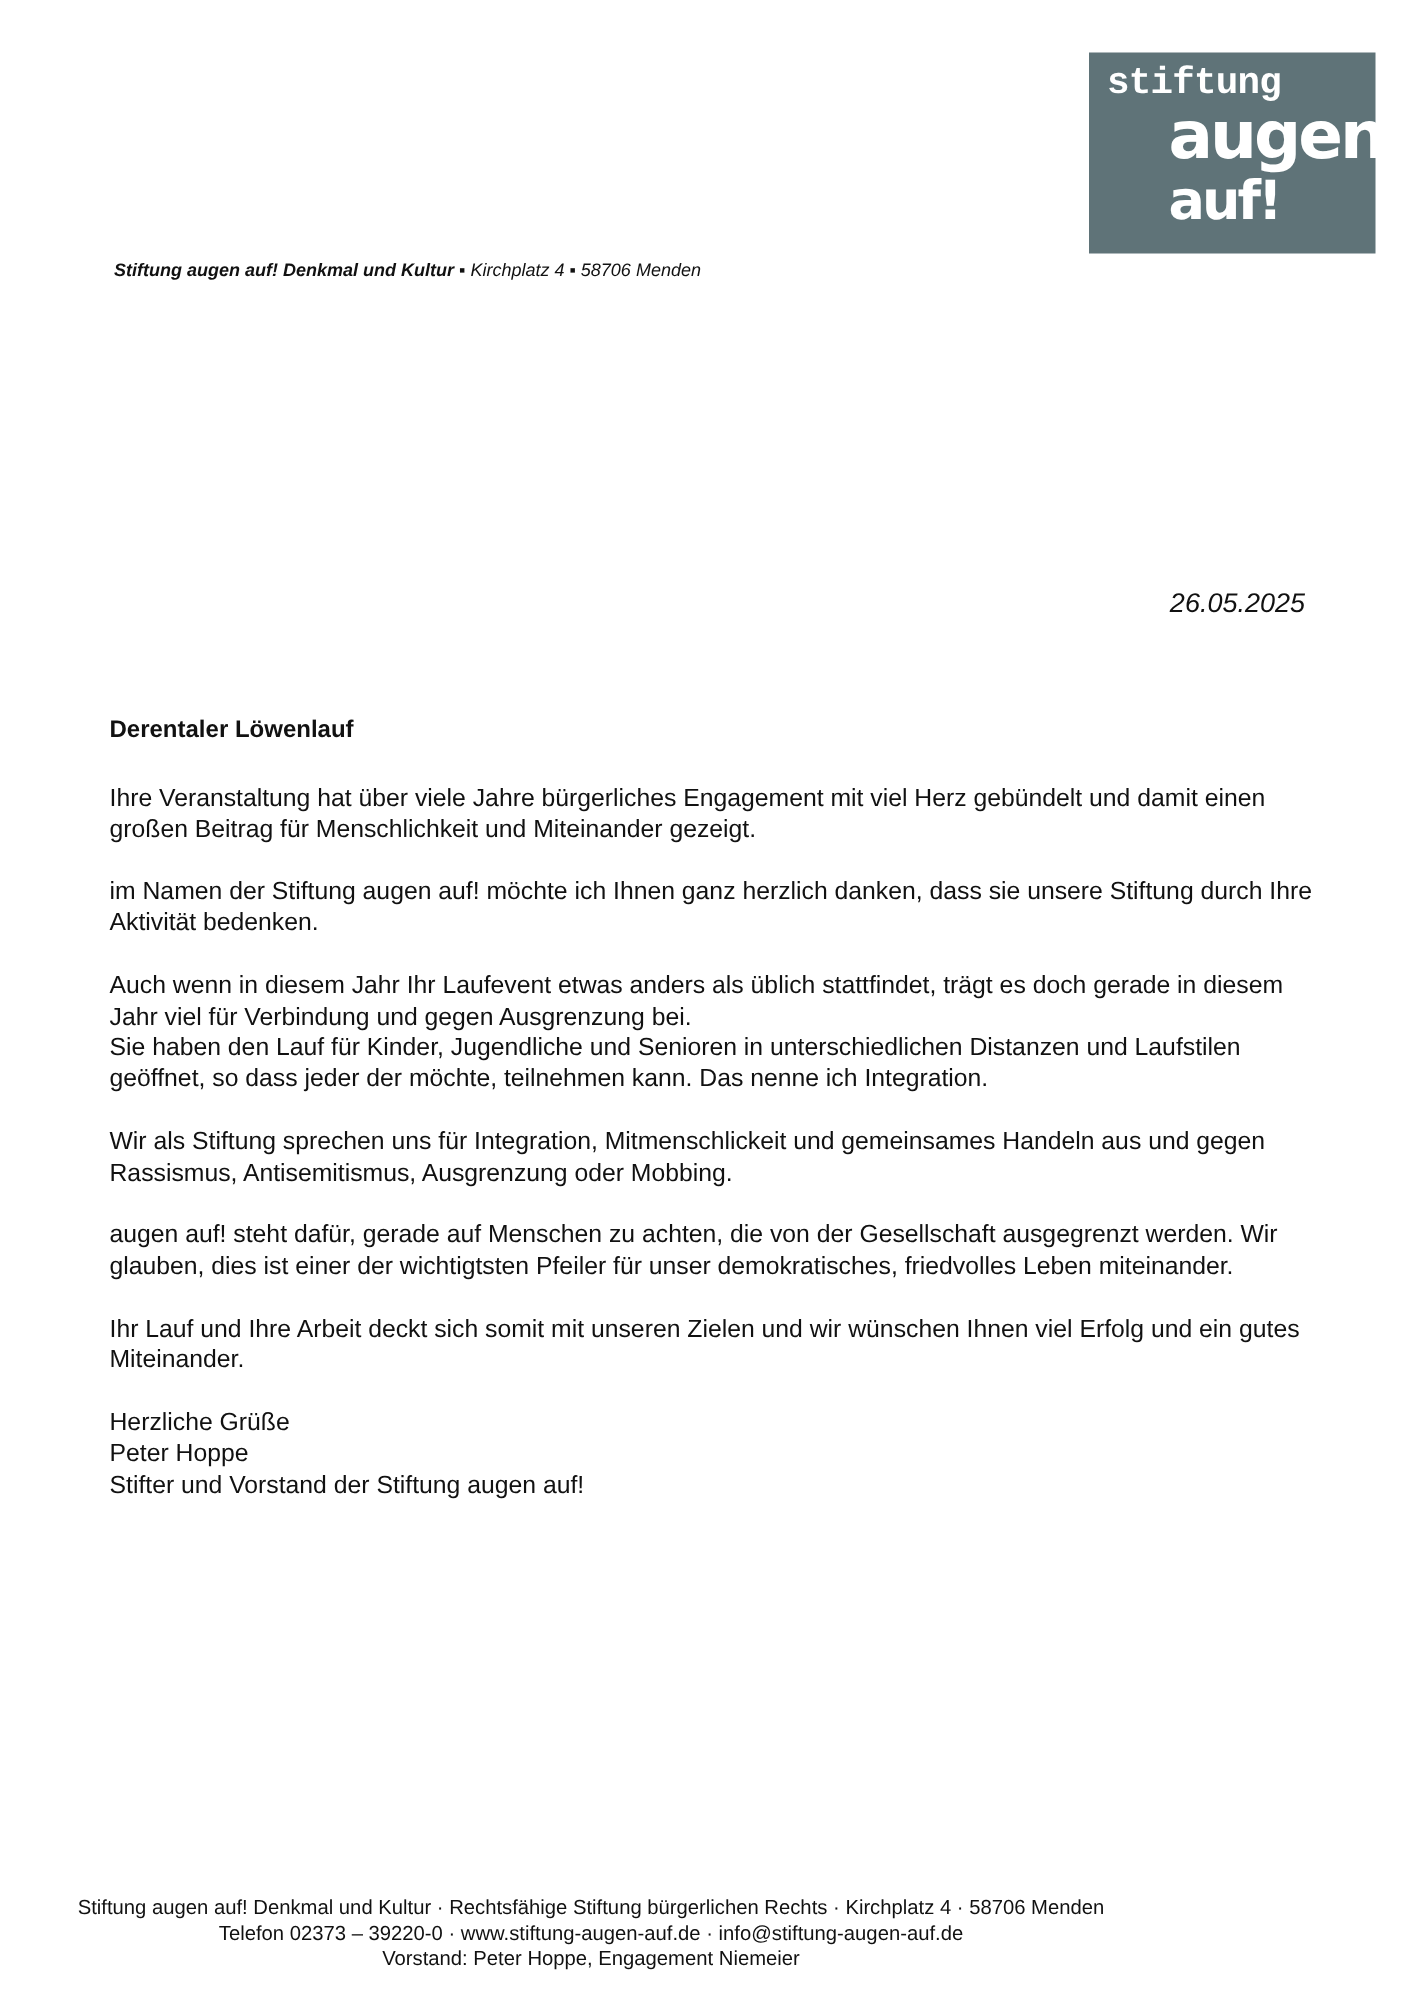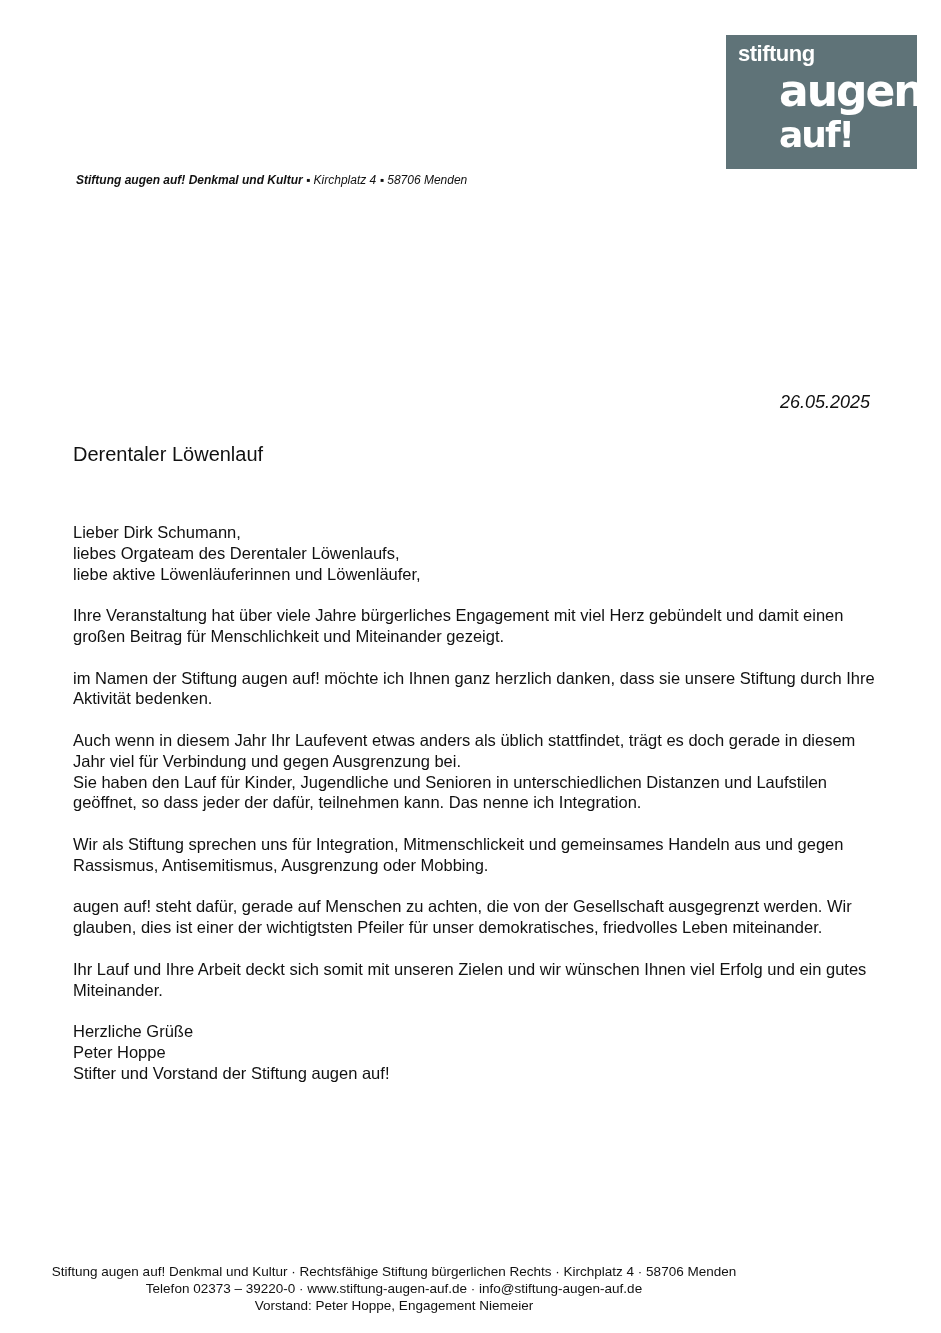--- a/index.html
+++ b/index.html
@@ -1,29 +1,29 @@
 <!DOCTYPE html>
 <html><head>
 <meta charset="utf-8">
 <style>
   html, body { margin: 0; padding: 0; background: #ffffff; }
   body { width: 941px; height: 1333px; position: relative; overflow: hidden;
          font-family: "Liberation Sans", sans-serif; color: #111111; }
   .logo { position: absolute; left: 726px; top: 35px; width: 191px; height: 134px;
           background: #5f7378; color: #ffffff; }
-  .logo .l1 { position: absolute; left: 12px; top: 6px; font-size: 22px; font-weight: bold;
-              font-family: Liberation Sans, sans-serif; letter-spacing: -0.5px; text-align: right; }
+  .logo .l1 { position: absolute; left: 12px; top: 6px; font-size: 25px; font-weight: bold;
+              font-family: Liberation Mono, monospace; letter-spacing: -0.5px; text-align: right; }
   .logo .l2 { position: absolute; left: 53px; top: 34px; font-size: 44px; font-weight: bold;
               font-family: "DejaVu Sans", sans-serif; letter-spacing: -2px; line-height: 44px; }
   .logo .l3 { position: absolute; left: 53px; top: 78px; font-size: 36px; font-weight: bold;
               font-family: "DejaVu Sans", sans-serif; letter-spacing: -2px; line-height: 44px; }
   .sender { position: absolute; left: 76px; top: 173px; font-size: 12px; font-style: italic; }
   .sender b { font-weight: bold; }
   .date { position: absolute; right: 71px; top: 392px; font-size: 18px; font-style: italic; }
-  .subject { position: absolute; left: 73px; top: 443px; font-size: 20px; font-weight: normal; }
+  .subject { position: absolute; left: 73px; top: 478px; font-size: 16px; font-weight: bold; }
   .body { position: absolute; left: 73px; top: 522px; width: 810px; font-size: 16.5px; line-height: 20.8px; }
   .body p { margin: 0 0 20.8px 0; }
   .footer { position: absolute; left: 0; width: 788px; top: 1263px; text-align: center;
             font-size: 13.5px; line-height: 17px; }
 </style>
 </head>
 <body>
 
 <div class="logo">
   <div class="l1">stiftung</div>
@@ -33,30 +33,25 @@
 
 <div class="sender">
   <b>Stiftung augen auf! Denkmal und Kultur</b><span> ▪ </span><span>Kirchplatz 4</span><span> ▪ </span><span>58706 Menden</span>
 </div>
 
 <div class="date">26.05.2025</div>
 
 <div class="subject">Derentaler Löwenlauf</div>
 
 <div class="body">
-  <p>
-    <span>Lieber Dirk Schumann,</span><br>
-    <span>liebes Orgateam des Derentaler Löwenlaufs,</span><br>
-    <span>liebe aktive Löwenläuferinnen und Löwenläufer,</span>
-  </p>
   <p>Ihre Veranstaltung hat über viele Jahre bürgerliches Engagement mit viel Herz gebündelt und damit einen großen Beitrag für Menschlichkeit und Miteinander gezeigt.</p>
   <p>im Namen der Stiftung augen auf! möchte ich Ihnen ganz herzlich danken, dass sie unsere Stiftung durch Ihre Aktivität bedenken.</p>
   <p>
     <span>Auch wenn in diesem Jahr Ihr Laufevent etwas anders als üblich stattfindet, trägt es doch gerade in diesem Jahr viel für Verbindung und gegen Ausgrenzung bei.</span><br>
-    <span>Sie haben den Lauf für Kinder, Jugendliche und Senioren in unterschiedlichen Distanzen und Laufstilen geöffnet, so dass jeder der dafür, teilnehmen kann. Das nenne ich Integration.</span>
+    <span>Sie haben den Lauf für Kinder, Jugendliche und Senioren in unterschiedlichen Distanzen und Laufstilen geöffnet, so dass jeder der möchte, teilnehmen kann. Das nenne ich Integration.</span>
   </p>
   <p>Wir als Stiftung sprechen uns für Integration, Mitmenschlickeit und gemeinsames Handeln aus und gegen Rassismus, Antisemitismus, Ausgrenzung oder Mobbing.</p>
   <p>augen auf! steht dafür, gerade auf Menschen zu achten, die von der Gesellschaft ausgegrenzt werden. Wir glauben, dies ist einer der wichtigtsten Pfeiler für unser demokratisches, friedvolles Leben miteinander.</p>
   <p>Ihr Lauf und Ihre Arbeit deckt sich somit mit unseren Zielen und wir wünschen Ihnen viel Erfolg und ein gutes Miteinander.</p>
   <p>
     <span>Herzliche Grüße</span><br>
     <span>Peter Hoppe</span><br>
     <span>Stifter und Vorstand der Stiftung augen auf!</span>
   </p>
 </div>

